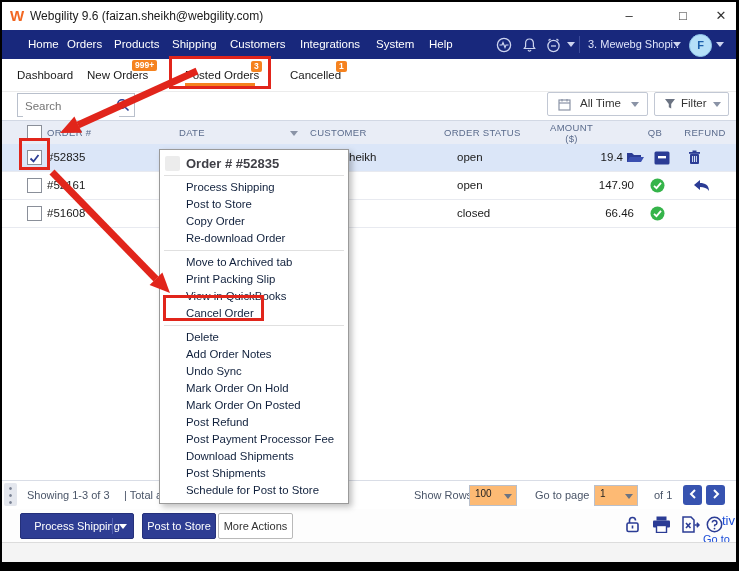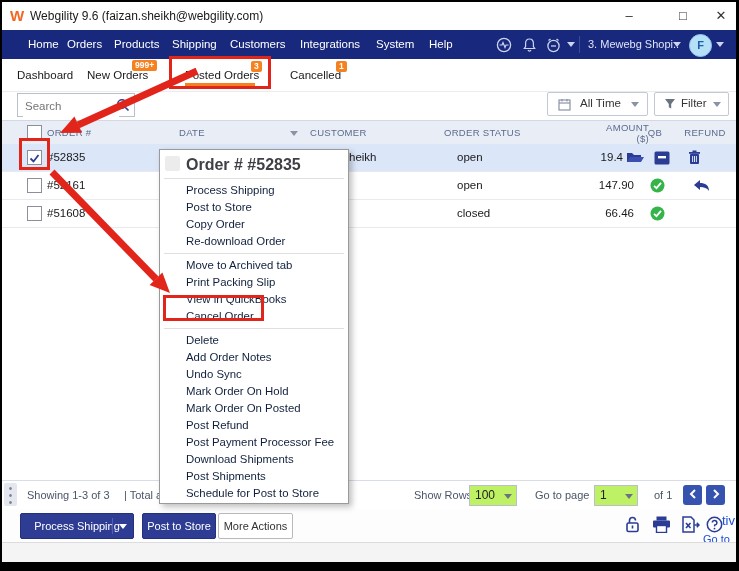--- a/index.html
+++ b/index.html
@@ -32,28 +32,28 @@
   
   .thead{left:0;top:118px;width:100%;height:23px;background:#e9edf6;border-top:1px solid #d2d8e4;border-bottom:1px solid #cdd4e2;}
   .th{top:0;height:23px;line-height:23px;font-size:9.5px;color:#5a6b8c;letter-spacing:.3px;}
   .trow{left:0;width:100%;height:27px;background:#fff;border-bottom:1px solid #e8eaf0;}
   .trow.sel{background:#dbe6f8;}
   .td{top:0;height:27px;line-height:27px;font-size:11.5px;color:#1a1a1a;}
   .cb{width:13px;height:13px;border:1px solid #8a8f99;background:#fff;}
   .amt{text-align:right;}
   
   .cmenu{left:157px;top:147px;width:188px;height:353px;background:#fff;border:1px solid #9a9a9a;box-shadow:3px 3px 6px rgba(0,0,0,.25);z-index:50;}
-  .cmenu-title{margin:6px 8px 4px 26px;font-size:16px;font-weight:bold;color:#3f3f46;}
+  .cmenu-title{margin:6px 8px 4px 26px;font-size:13px;font-weight:bold;color:#3f3f46;}
   .cmenu-icon-slot{position:absolute;left:5px;top:6px;width:15px;height:15px;background:#ececec;border-radius:2px;}
   .msep{height:1px;background:#e0e0e0;margin:3px 4px;}
   .mi{height:17px;line-height:17px;padding-left:26px;font-size:11.4px;color:#10203c;cursor:default;}
   
   .pagebar{left:0;top:478px;width:100%;height:29px;background:#fff;border-top:1px solid #d9dde6;}
   .pg-text{top:0;height:29px;line-height:29px;font-size:11px;color:#4a5568;}
-  .pg-select{top:4px;height:19px;border:1px solid #b9c0cc;background:#bef264;font-size:12px;color:#222;}
+  .pg-select{top:4px;height:19px;border:1px solid #b9c0cc;background:#fdba74;font-size:10px;color:#222;}
   .pg-btn{top:4px;width:19px;height:20px;background:#3753b0;border-radius:3px;color:#fff;text-align:center;line-height:20px;font-size:11px;font-weight:bold;}
   
   .actionbar{left:0;top:507px;width:100%;height:33px;background:#fdfdfd;}
   .btn-navy{top:4px;height:24px;background:#2e3d93;border:1px solid #24307a;border-radius:2px;color:#fff;font-size:11px;text-align:center;line-height:24px;}
   .btn-light{top:4px;height:24px;background:#fff;border:1px solid #b9b9b9;border-radius:2px;color:#333;font-size:11px;text-align:center;line-height:24px;}
   
   .statusbar{left:0;top:540px;width:100%;height:21px;background:#f4f4f4;border-top:1px solid #dcdcdc;}
   .status-text{top:3px;font-size:11px;color:#5a5a6e;}
   .watermark{color:#1d4ed8;}
   
@@ -142,21 +142,21 @@
     <span class="caret" style="position:absolute;right:7px;top:9px;border-top-color:#8a93a6"></span>
   </div>
 
   <div class="r thead">
     <span class="r cb" style="left:25px;top:4px"></span>
     <span class="r th" style="left:45px">ORDER #</span>
     <span class="r th" style="left:177px">DATE</span>
     <span class="r caret" style="left:288px;top:10px;border-top-color:#8a93a6"></span>
     <span class="r th" style="left:308px">CUSTOMER</span>
     <span class="r th" style="left:442px">ORDER STATUS</span>
-    <span class="r th" style="left:572px;width:75px;text-align:right;line-height:11px;top:1px">
+    <span class="r th" style="left:532px;width:75px;text-align:center;line-height:11px;top:1px">
       <span>AMOUNT</span><br>
       <span>($)</span>
     </span>
     <span class="r th" style="left:638px;width:30px;text-align:center">QB</span>
     <span class="r th" style="left:678px;width:50px;text-align:center">REFUND</span>
   </div>
 
   <div class="r trow sel" style="top:142px">
     <span class="r cb" style="left:25px;top:6px">
       <svg width="13" height="13" viewBox="0 0 13 13">

